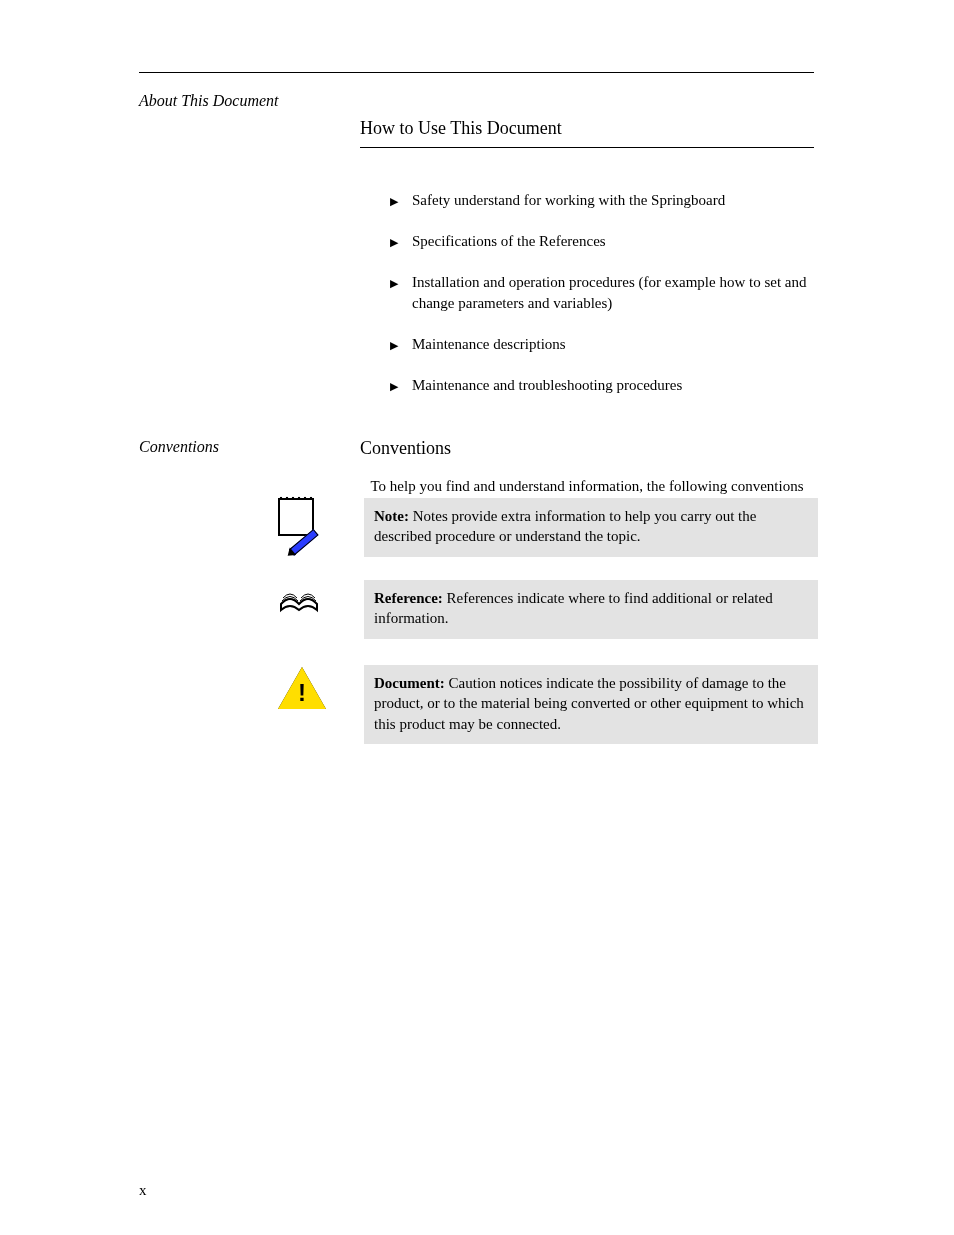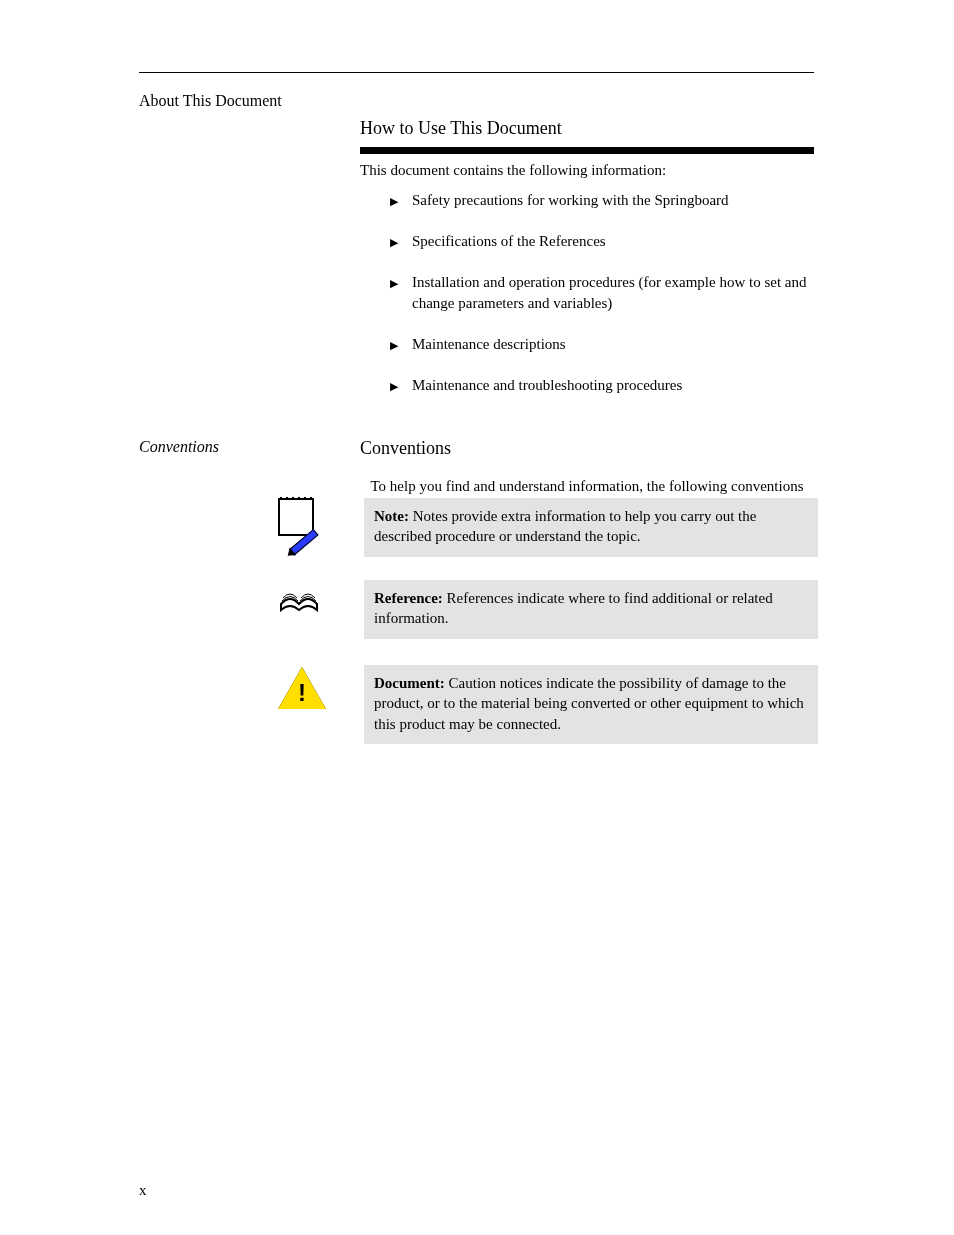--- a/index.html
+++ b/index.html
@@ -20,33 +20,34 @@
     position: absolute;
     left: 139px;
     top: 72px;
     width: 675px;
     border-top: 1px solid #000;
   }
   .sidebar-text {
     position: absolute;
     left: 139px;
     width: 170px;
+    font-style: italic;
     font-size: 16px;
     line-height: 1.32;
   }
   .sidebar-text.top { top: 90px; }
 
   .section-title {
     position: absolute;
     left: 360px;
     top: 118px;
     width: 454px;
     font-size: 18px;
     font-weight: 400;
-    border-bottom: 7px solid #000000;
+    border-bottom: 1px solid #000000;
     padding-bottom: 8px;
   }
   .intro {
     position: absolute;
     left: 360px;
     top: 160px;
     width: 454px;
     font-size: 15px;
     line-height: 1.35;
   }
@@ -205,26 +206,25 @@
 <body>
 
 <div class="page">
 
   <div class="top-rule"></div>
 
   <div class="sidebar-text top">About This Document</div>
 
   <div class="section-title">How to Use This Document</div>
 
-  <div class="intro">This document contains the following information:</div>
 
   <div class="bullets">
     <div class="bullet">
       <span class="tri">▶</span>
-      <span class="txt">Safety precautions for working with the Springboard</span>
+      <span class="txt">Safety understand for working with the Springboard</span>
     </div>
     <div class="bullet">
       <span class="tri">▶</span>
       <span class="txt">Specifications of the References</span>
     </div>
     <div class="bullet">
       <span class="tri">▶</span>
       <span class="txt">Installation and operation procedures (for example how to set and change parameters and variables)</span>
     </div>
     <div class="bullet">

